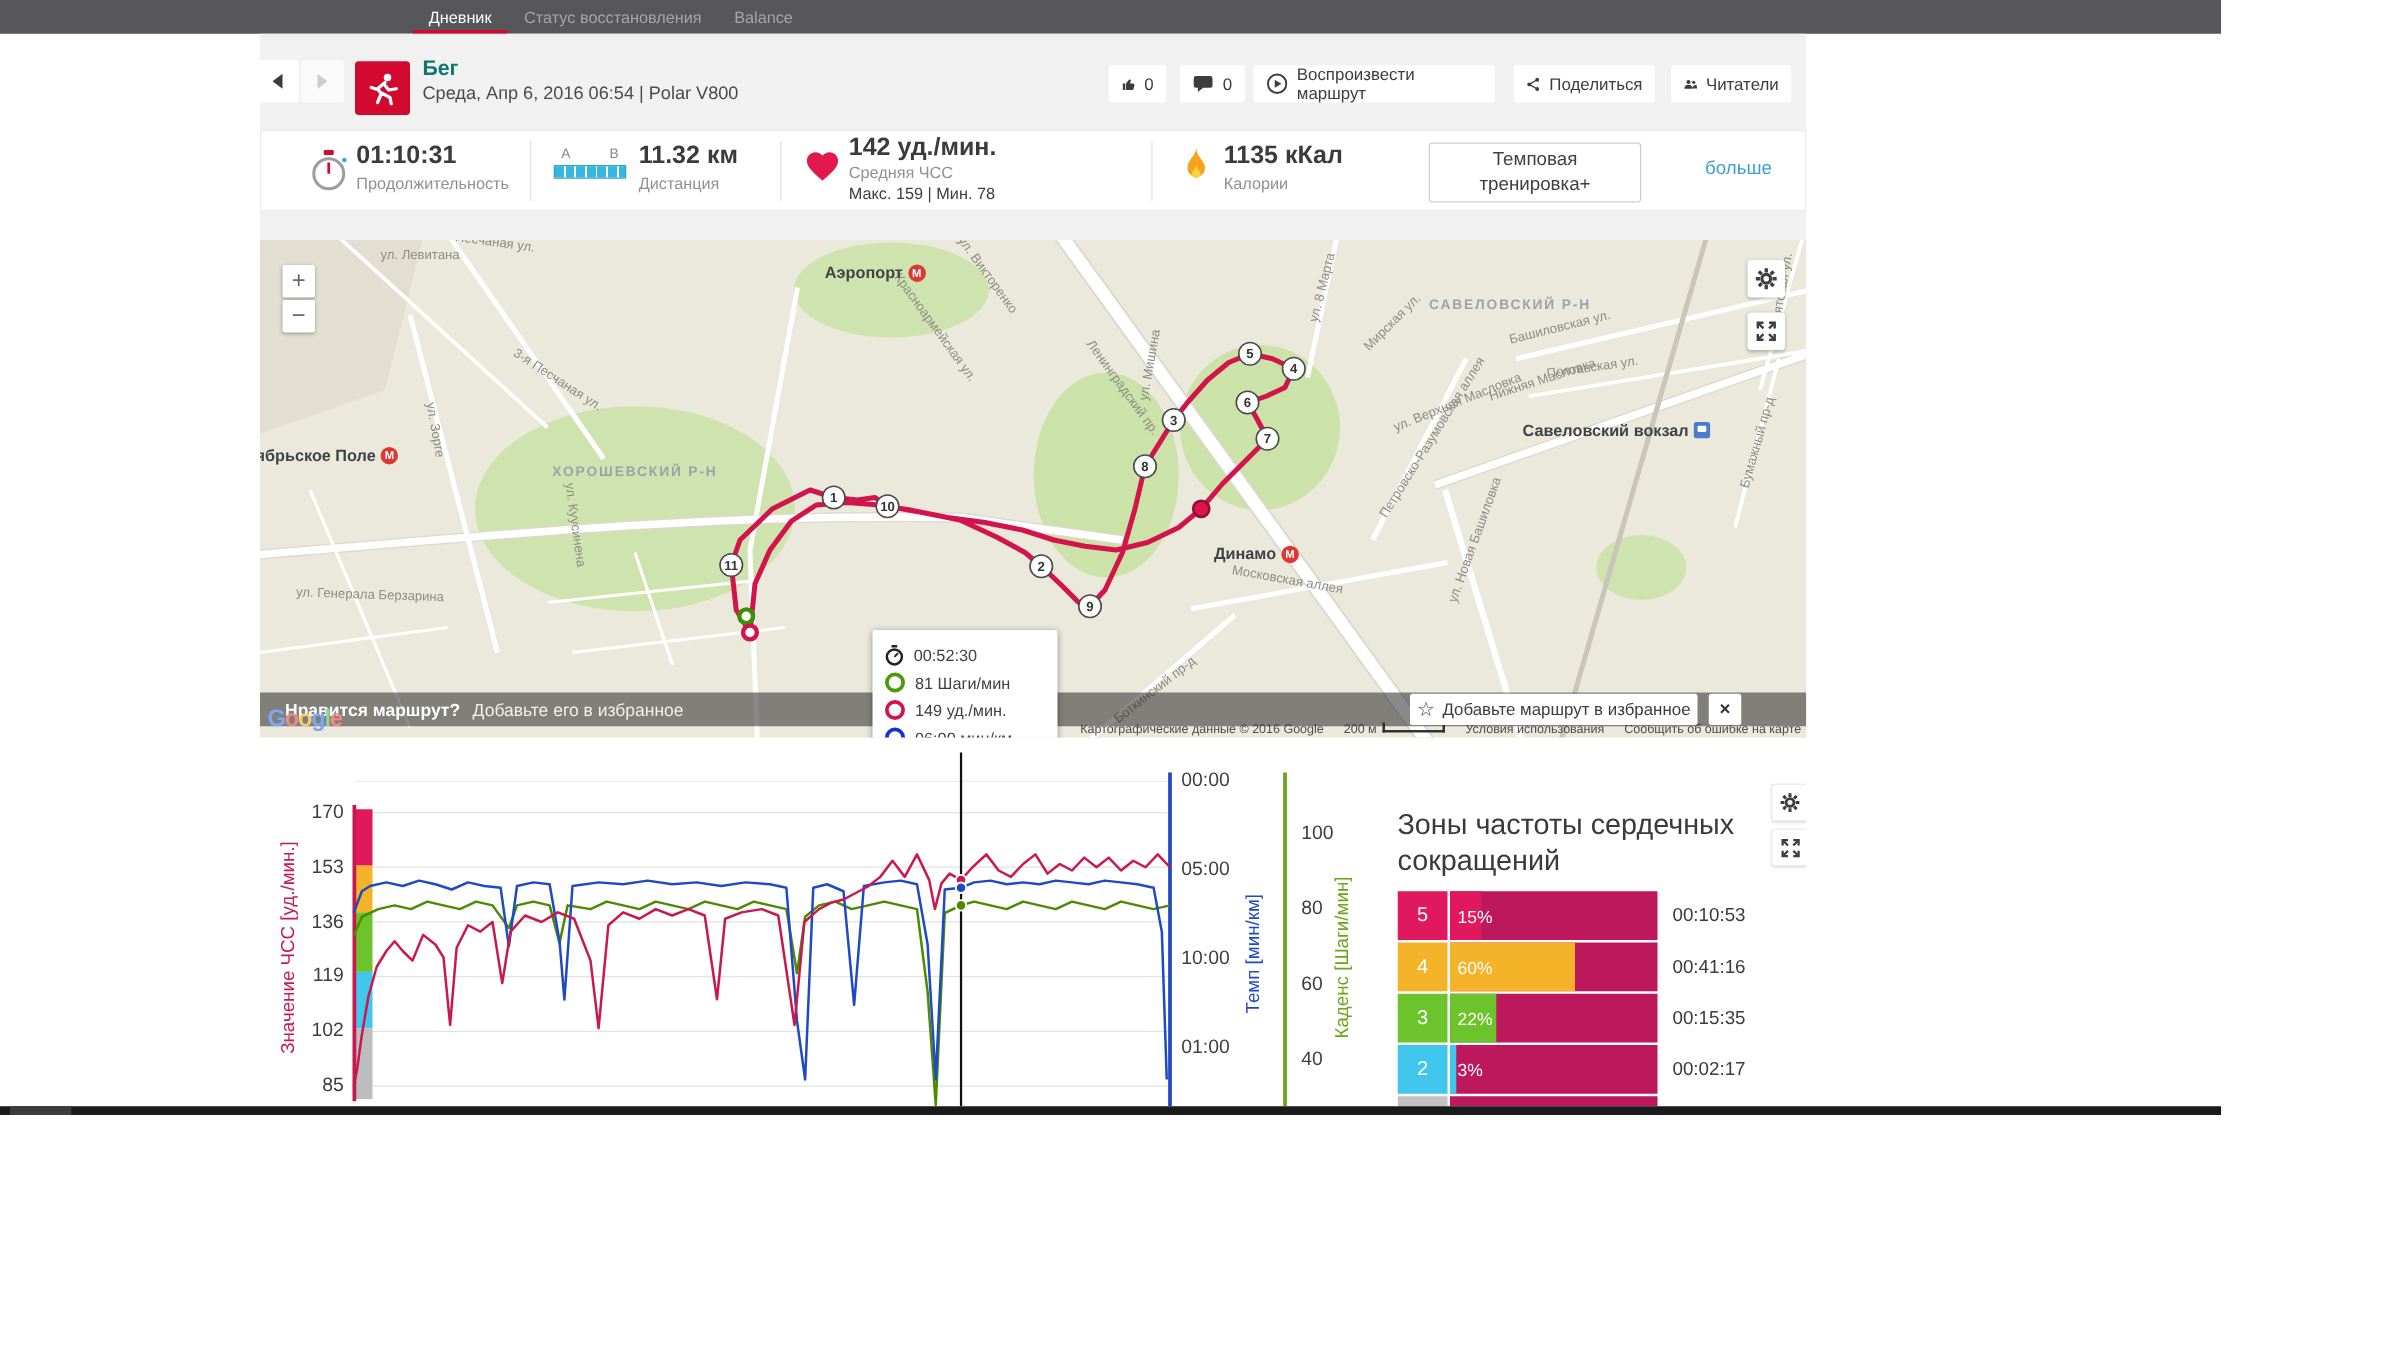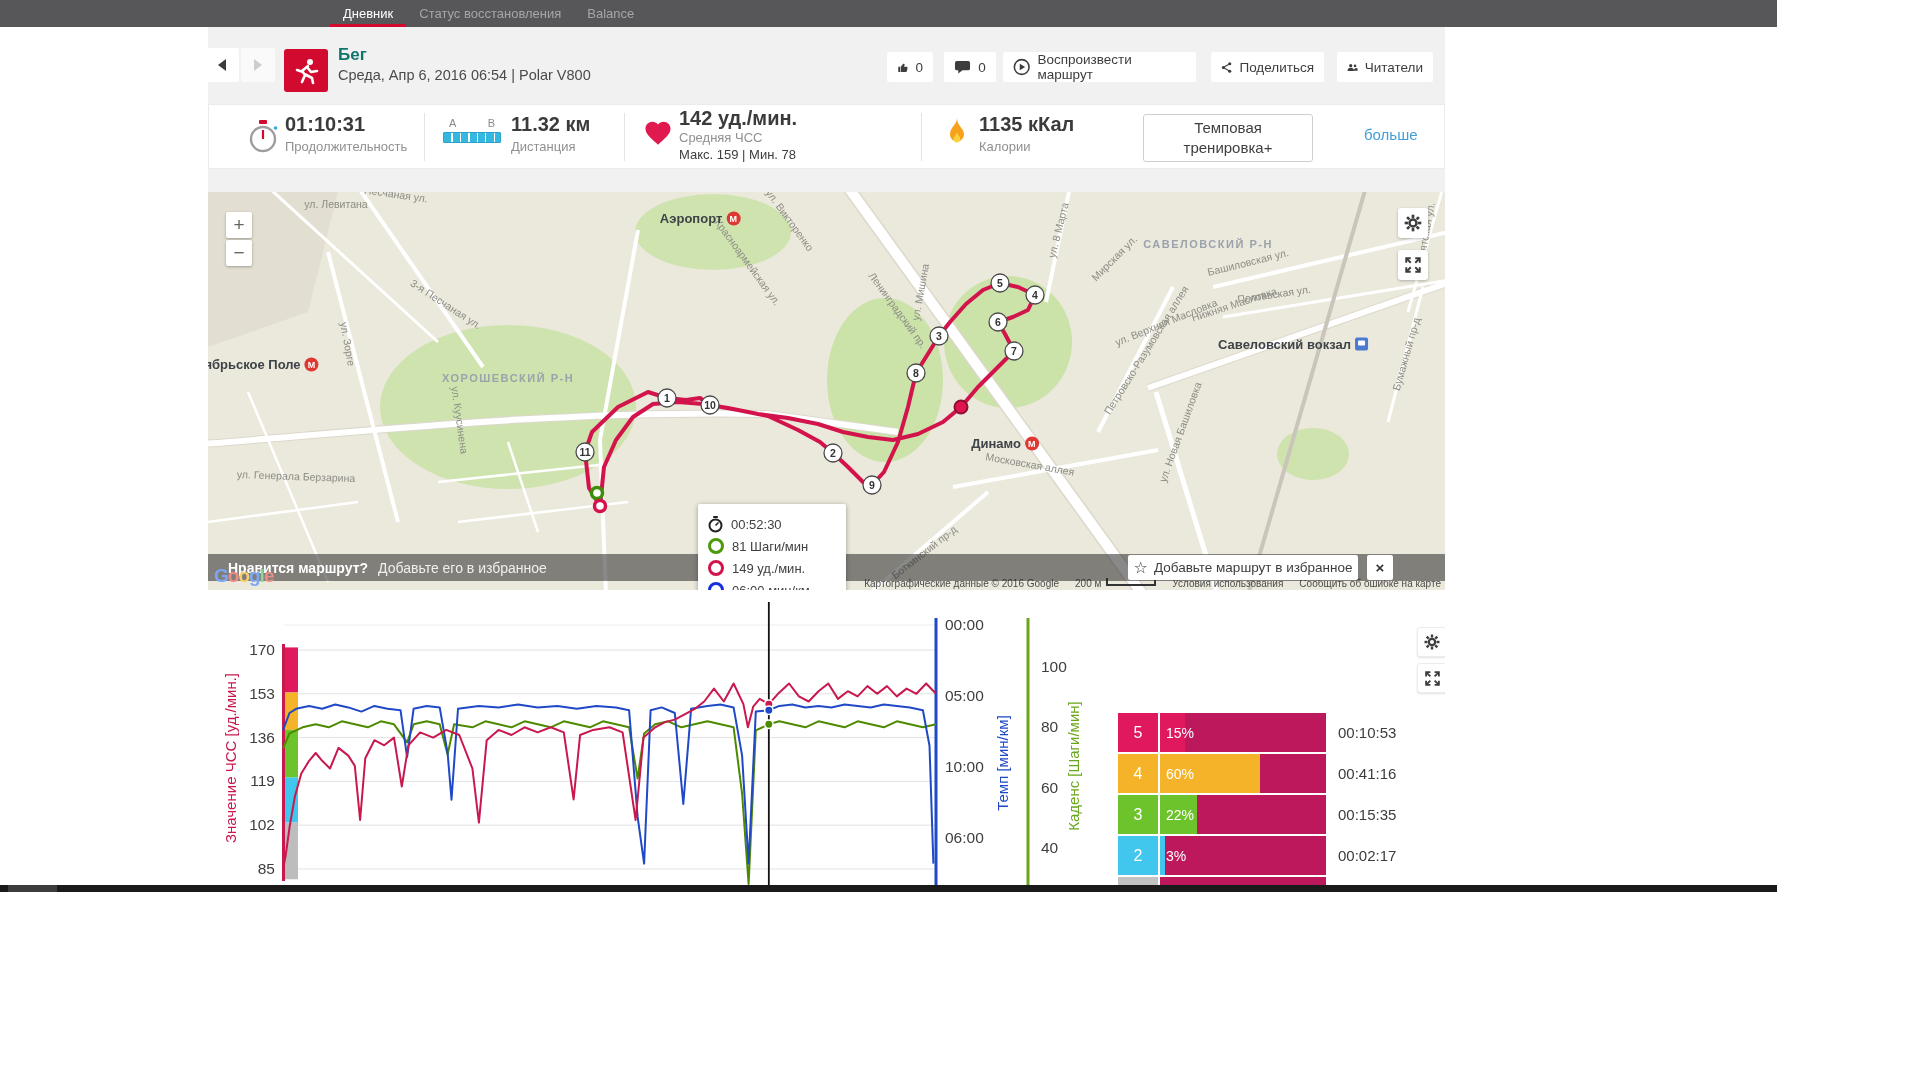--- a/index.html
+++ b/index.html
@@ -414,21 +414,21 @@
     <div id="chart-ticks">
         <div class="ctick left" style="top: 41px;">170</div>
         <div class="ctick left" style="top: 84.792px;">153</div>
         <div class="ctick left" style="top: 128.584px;">136</div>
         <div class="ctick left" style="top: 172.376px;">119</div>
         <div class="ctick left" style="top: 216.168px;">102</div>
         <div class="ctick left" style="top: 259.96px;">85</div>
         <div class="ctick" style="left: 737px; top: 16px;">00:00</div>
         <div class="ctick" style="left: 737px; top: 87px;">05:00</div>
         <div class="ctick" style="left: 737px; top: 158px;">10:00</div>
-        <div class="ctick" style="left: 737px; top: 229px;">06:00</div>
+        <div class="ctick" style="left: 737px; top: 229px;">01:00</div>
         <div class="ctick" style="left: 833px; top: 58px;">100</div>
         <div class="ctick" style="left: 833px; top: 118.334px;">80</div>
         <div class="ctick" style="left: 833px; top: 178.668px;">60</div>
         <div class="ctick" style="left: 833px; top: 239.002px;">40</div>
       </div>
     <div class="axistitle" style="left:-88px;top:150px;width:220px;color:#c8184e;">Значение ЧСС [уд./мин.]</div>
     <div class="axistitle" style="left:719px;top:155px;width:150px;color:#1f49c6;">Темп [мин/км]</div>
     <div class="axistitle" style="left:780px;top:158px;width:170px;color:#6aa61c;">Каденс [Шаги/мин]</div>
     <div class="charticon" style="top:27px;">
       <svg width="18" height="18" viewBox="0 0 24 24">
@@ -449,20 +449,22 @@
       <svg width="17" height="17" viewBox="0 0 24 24">
           <g stroke="#3d3d3d" stroke-width="2.6" fill="none">
             <path d="M3,9 V3 h6 M15,3 h6 v6 M21,15 v6 h-6 M9,21 H3 v-6"></path>
             <path d="M4,4 l5,5 M20,4 l-5,5 M20,20 l-5,-5 M4,20 l5,-5"></path>
           </g>
         </svg>
     </div>
   </div>
 
   <div class="zones">
+    <div class="ztitle">Зоны частоты сердечных</div>
+    <div class="ztitle">сокращений</div>
     <div class="zrows" id="zone-rows">
         <div class="zrow">
           <div class="zsq" style="background: rgb(224, 25, 95);">5</div>
           <div class="zbar">
             <div class="zfill" style="width: 24.9px; background: rgb(224, 25, 95);"></div>
             <div class="zpct">15%</div>
           </div>
           <div class="ztime">00:10:53</div>
         </div>
         <div class="zrow">

